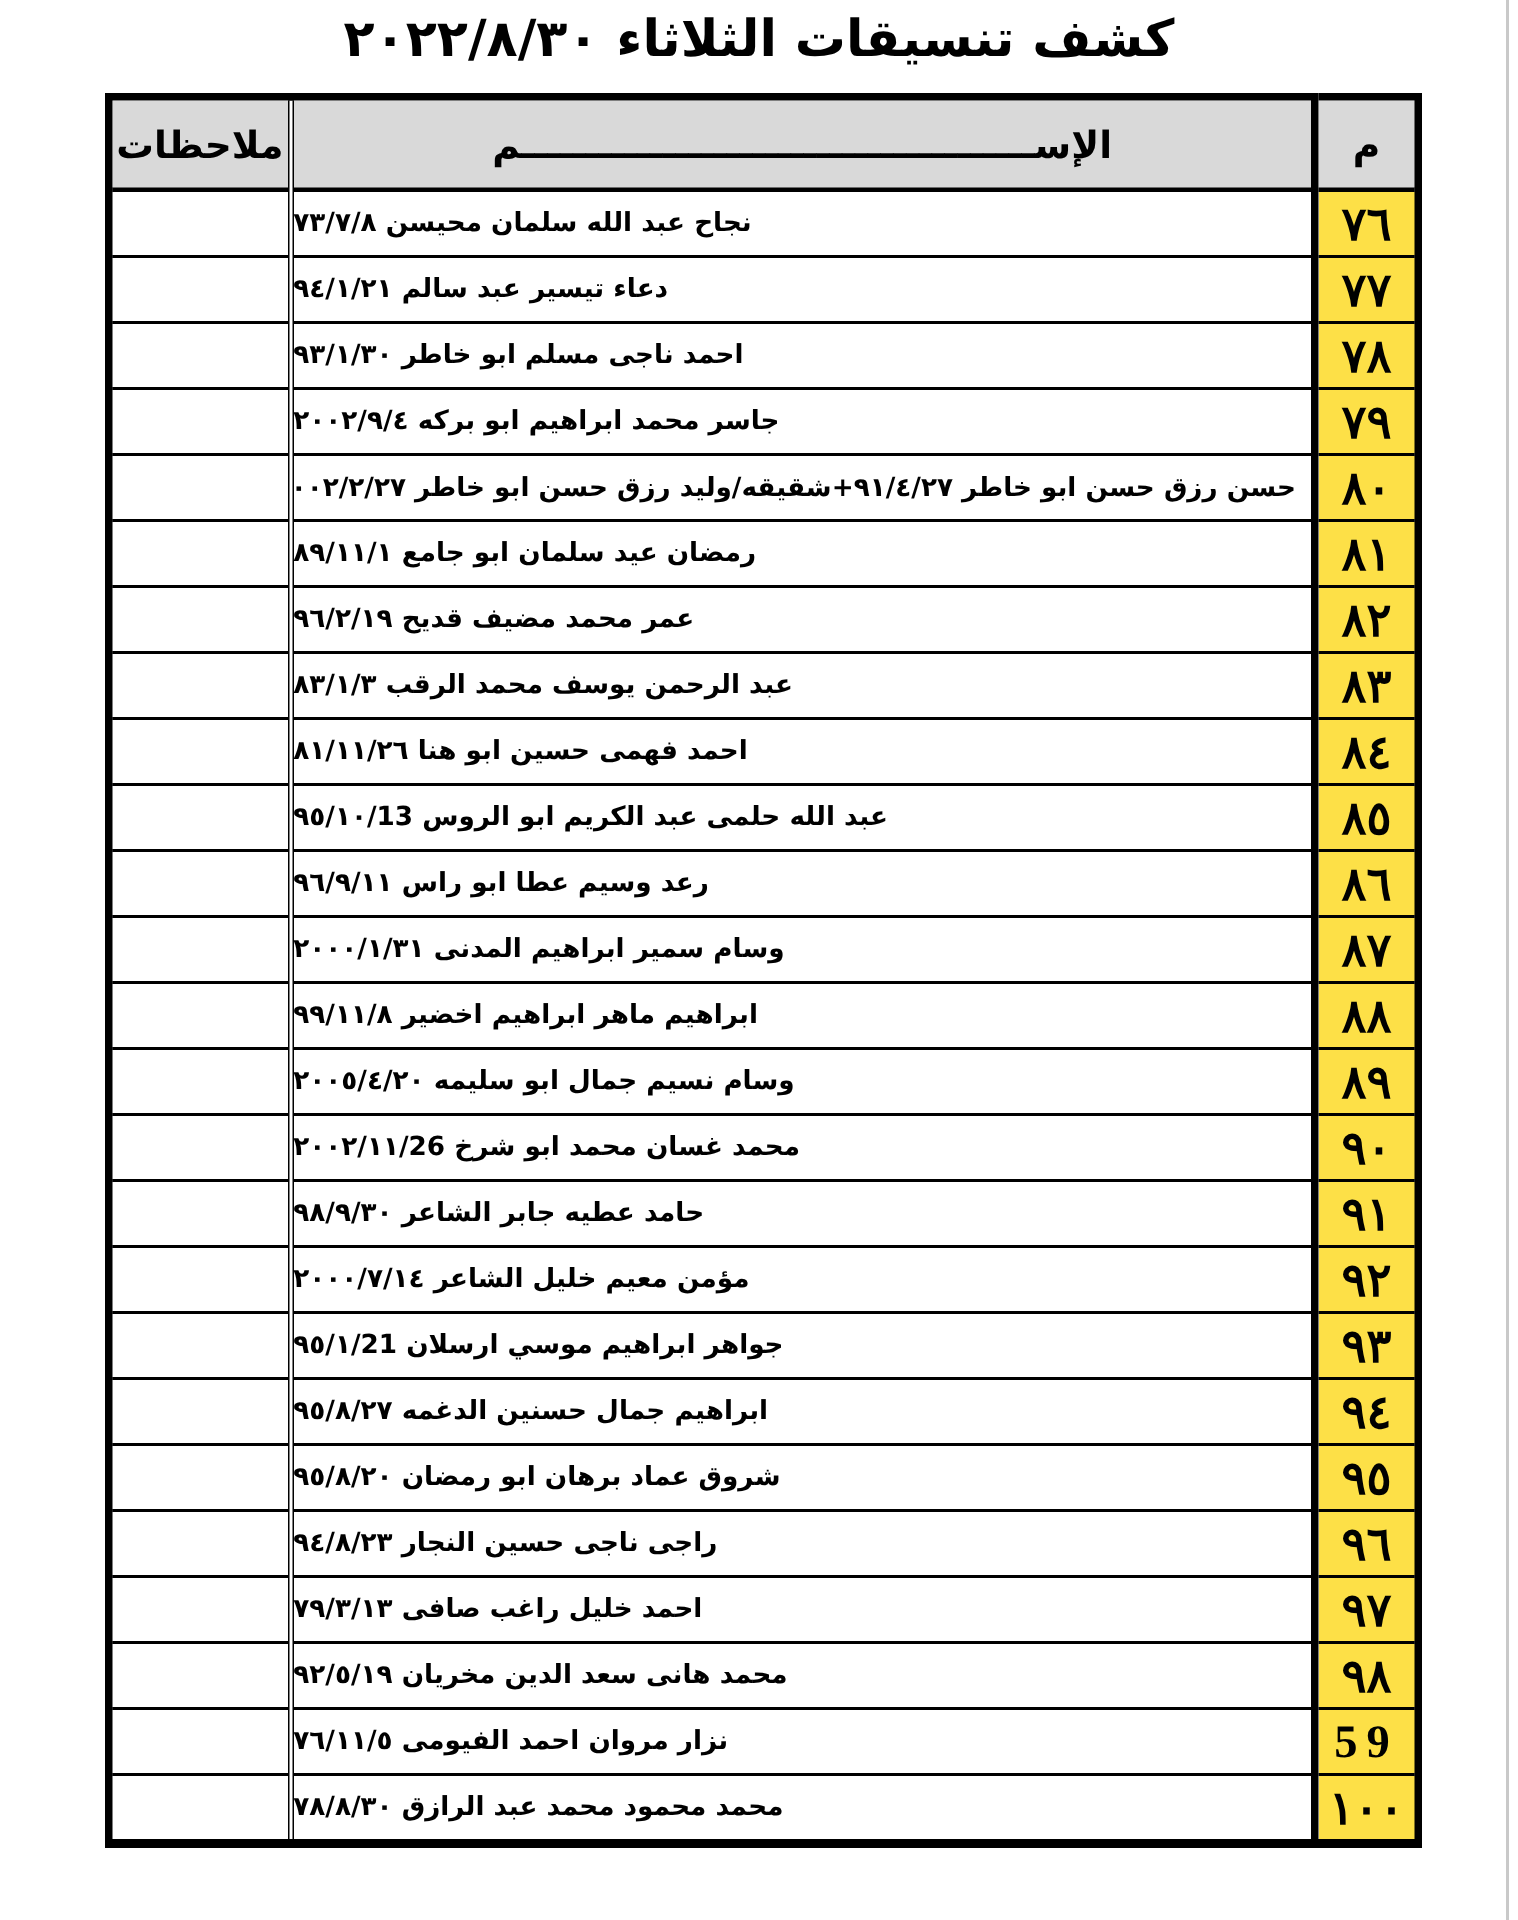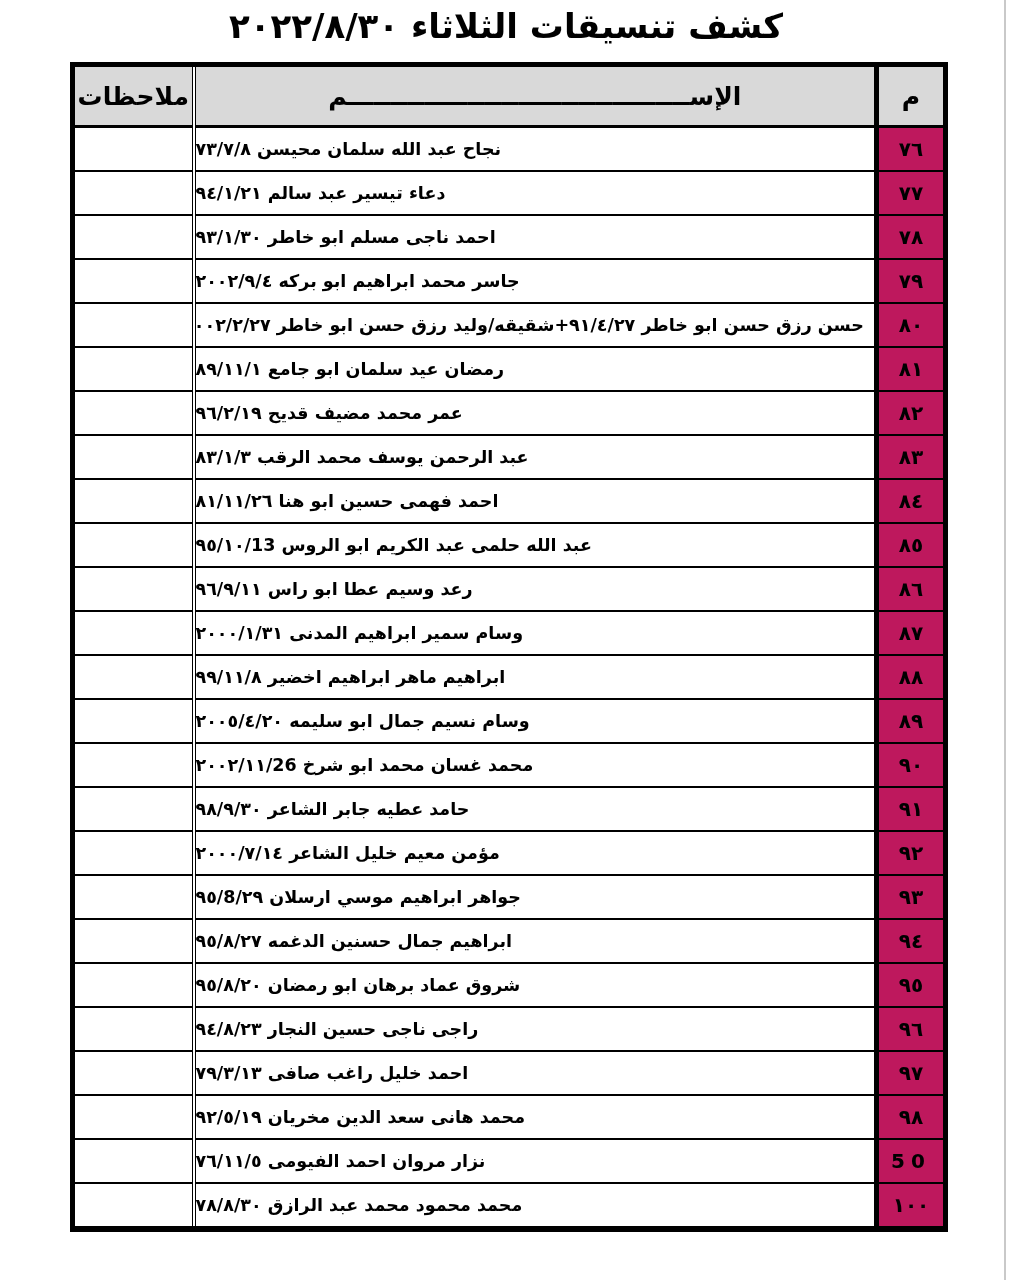--- a/index.html
+++ b/index.html
@@ -64,24 +64,25 @@
     text-align: center;
     border-bottom: 3px solid #000;
   }
   tbody td { height: 42px; background: #ffffff; }
 
   .col-num {
     border-left: 5px solid #000;   
     text-align: center;
   }
   tbody .col-num {
-    background: #be185d;
-    font-size: 20px;
+    background: #fde047;
+    font-size: 31px;
     font-weight: bold;
     letter-spacing: 6px;
+    font-family: Liberation Serif, serif;
   }
   .col-notes {
     border-right: 4px double #000; 
   }
   tbody .col-name {
     text-align: left;
     padding-right: 10px;
     font-size: 17.5px;
     font-weight: bold;
   }
@@ -187,21 +188,21 @@
         <td class="col-name">حامد عطيه جابر الشاعر ٩٨/٩/٣٠</td>
         <td class="col-notes"></td>
       </tr>
       <tr>
         <td class="col-num">٩٢</td>
         <td class="col-name">مؤمن معيم خليل الشاعر ٢٠٠٠/٧/١٤</td>
         <td class="col-notes"></td>
       </tr>
       <tr>
         <td class="col-num">٩٣</td>
-        <td class="col-name">جواهر ابراهيم موسي ارسلان ٩٥/8/٢٩</td>
+        <td class="col-name">جواهر ابراهيم موسي ارسلان ٩٥/١/21</td>
         <td class="col-notes"></td>
       </tr>
       <tr>
         <td class="col-num">٩٤</td>
         <td class="col-name">ابراهيم جمال حسنين الدغمه ٩٥/٨/٢٧</td>
         <td class="col-notes"></td>
       </tr>
       <tr>
         <td class="col-num">٩٥</td>
         <td class="col-name">شروق عماد برهان ابو رمضان ٩٥/٨/٢٠</td>
@@ -216,21 +217,21 @@
         <td class="col-num">٩٧</td>
         <td class="col-name">احمد خليل راغب صافى ٧٩/٣/١٣</td>
         <td class="col-notes"></td>
       </tr>
       <tr>
         <td class="col-num">٩٨</td>
         <td class="col-name">محمد هانى سعد الدين مخريان ٩٢/٥/١٩</td>
         <td class="col-notes"></td>
       </tr>
       <tr>
-        <td class="col-num">50</td>
+        <td class="col-num">59</td>
         <td class="col-name">نزار مروان احمد الفيومى ٧٦/١١/٥</td>
         <td class="col-notes"></td>
       </tr>
       <tr>
         <td class="col-num">١٠٠</td>
         <td class="col-name">محمد محمود محمد عبد الرازق ٧٨/٨/٣٠</td>
         <td class="col-notes"></td>
       </tr>
     </tbody>
 </table>

